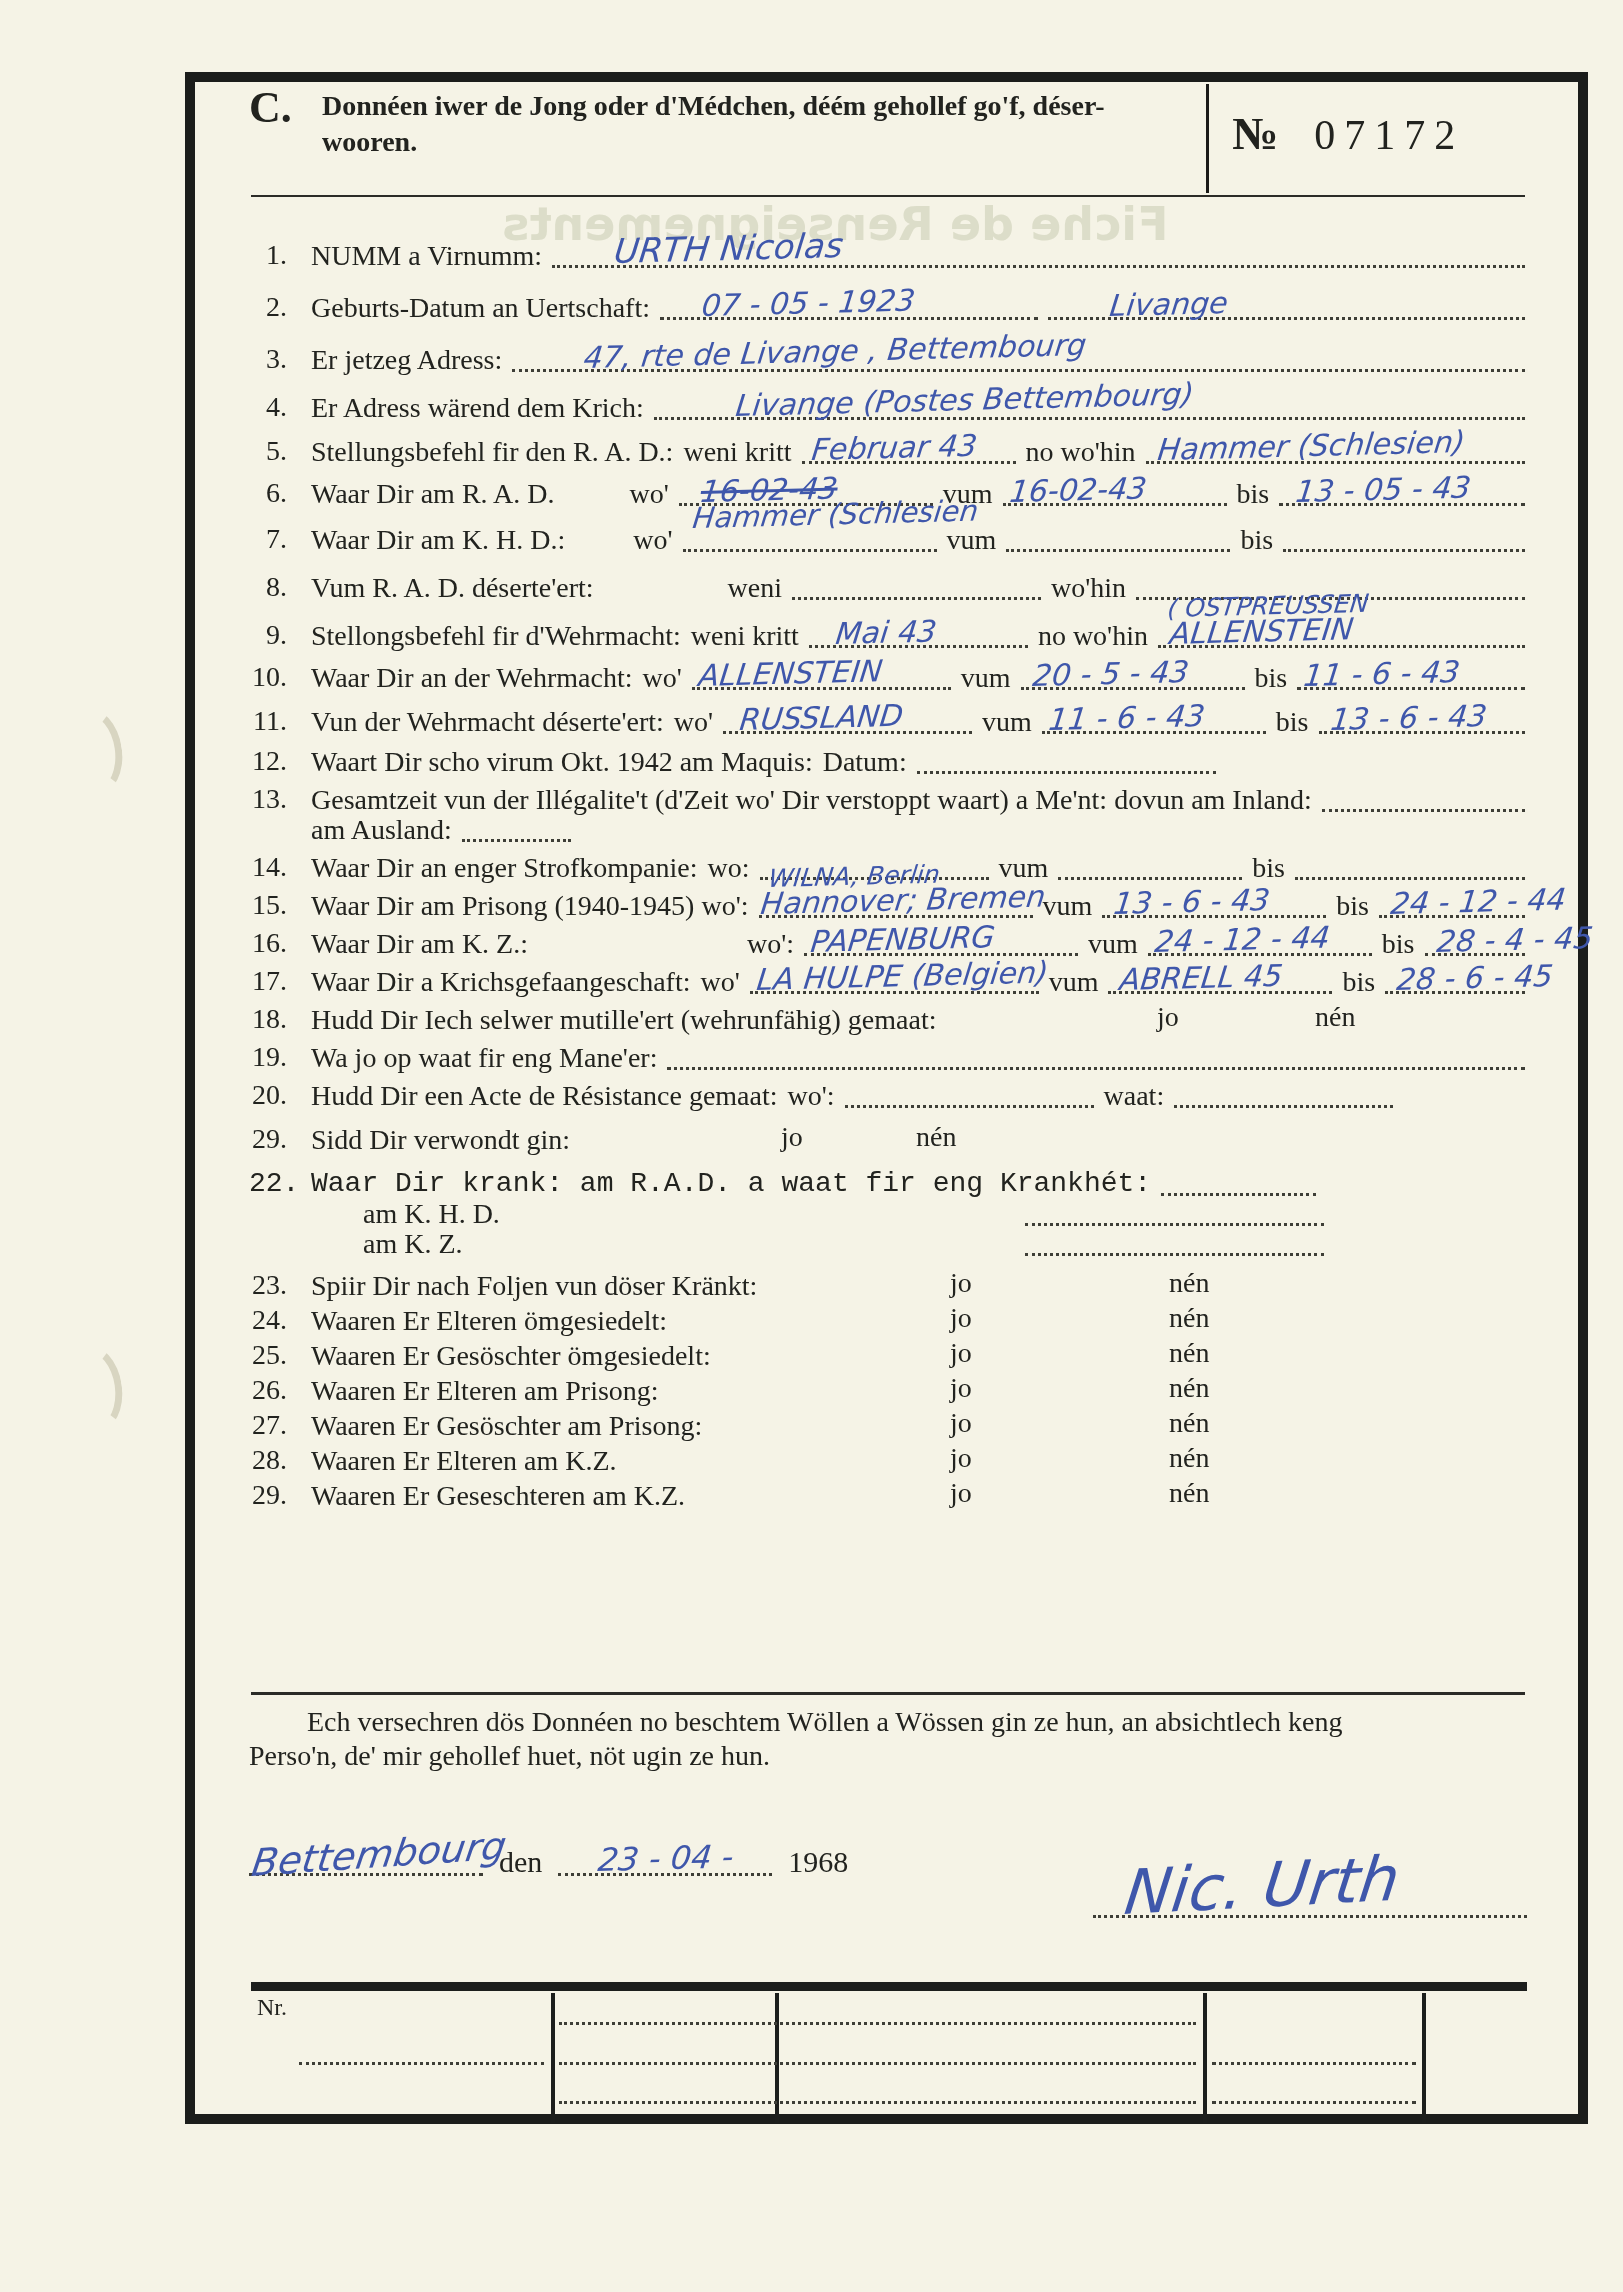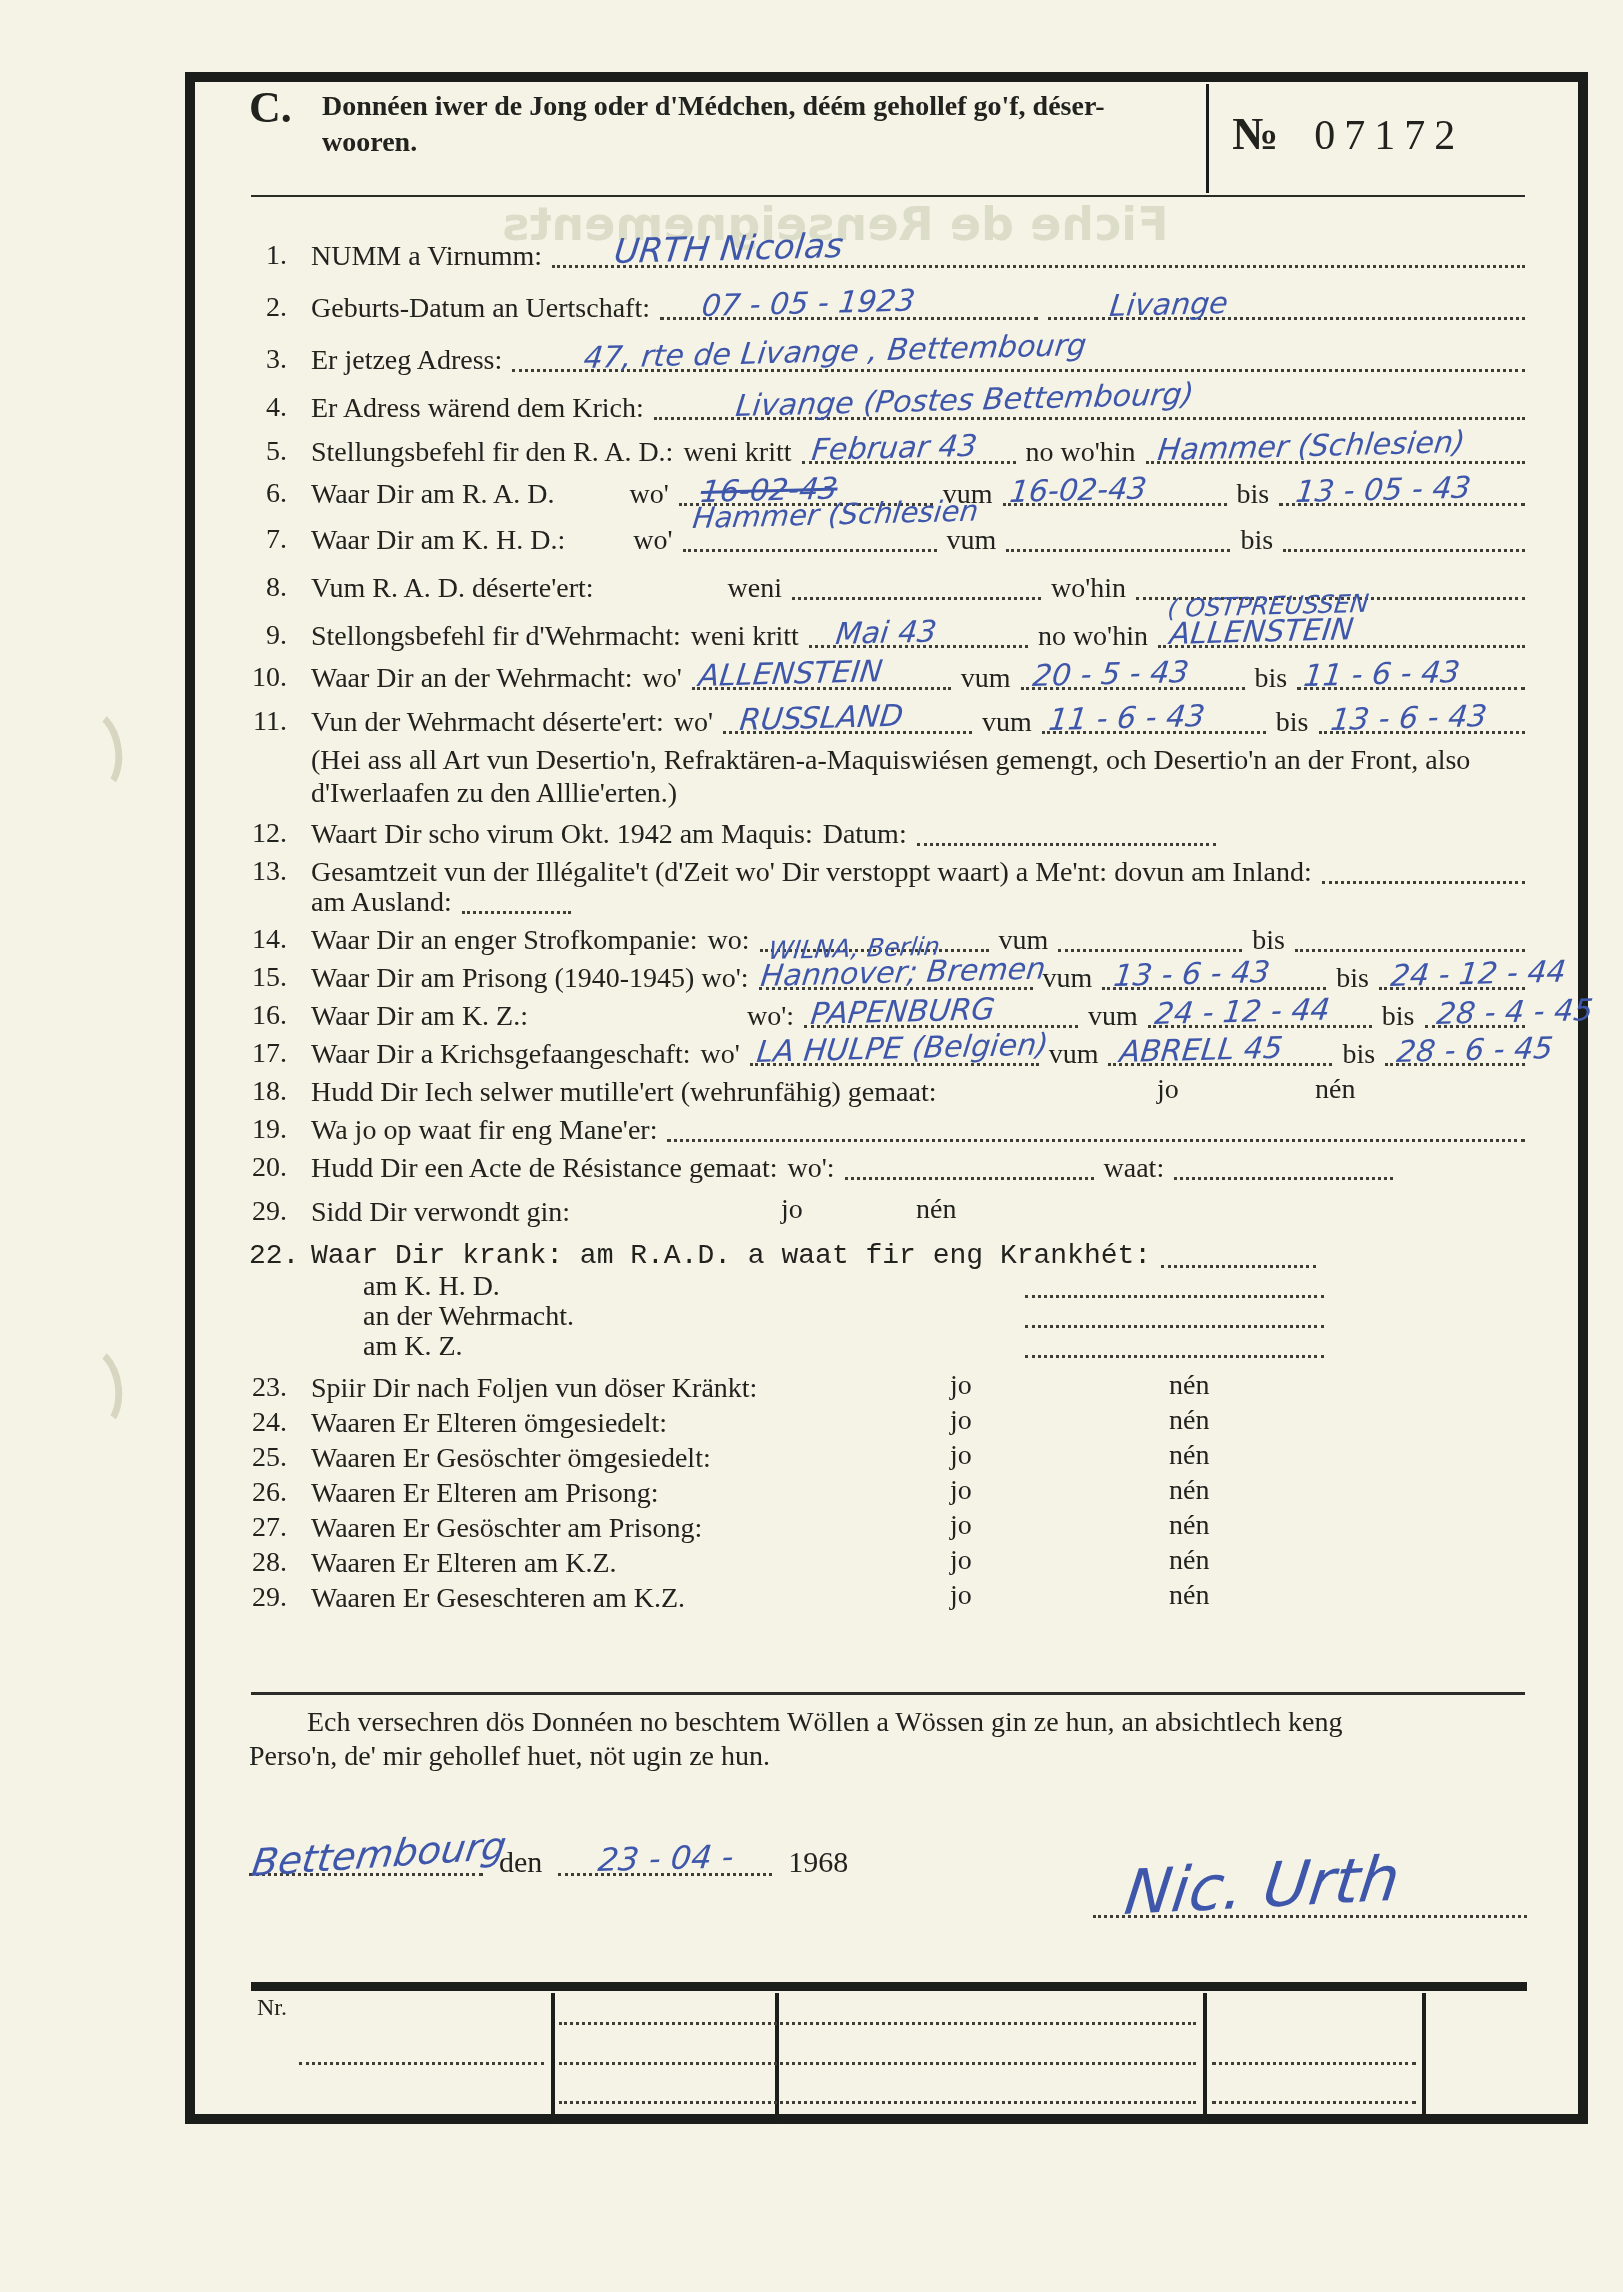--- a/index.html
+++ b/index.html
@@ -200,21 +200,20 @@
       </span>
       <span class="lbl">vum</span>
       <span class="fill" style="width: 224px;">
         <span class="hw" style="left: 5px;">11 - 6 - 43</span>
       </span>
       <span class="lbl">bis</span>
       <span class="fill" style="flex: 1 1 0%;">
         <span class="hw" style="left: 10px;">13 - 6 - 43</span>
       </span>
     </div>
-    <div class="note">(Hei ass all Art vun Desertio'n, Refraktären-a-Maquiswiésen gemengt, och Desertio'n an der Front, also d'Iwerlaafen zu den Alllie'erten.)</div>
     <div class="row" style="margin-top: 6px;">
       <span class="num">12.</span>
       <span class="lbl">Waart Dir scho virum Okt. 1942 am Maquis:</span>
       <span class="lbl">Datum:</span>
       <span class="fill" style="width: 299px;"></span>
       <span class="gapseg" style="flex: 1 1 0%;"></span>
     </div>
     <div class="row" style="margin-top: 4px;">
       <span class="num">13.</span>
       <span class="lbl">Gesamtzeit vun der Illégalite't (d'Zeit wo' Dir verstoppt waart) a Me'nt: dovun am Inland:</span>
@@ -311,24 +310,20 @@
       <span class="opt" style="left: 667px;">nén</span>
     </div>
     <div class="row" style="margin-top: 10px; font-family: Liberation Mono, monospace;">
       <span class="num">22.</span>
       <span class="lbl">Waar Dir krank: am R.A.D. a waat fir eng Krankhét:</span>
       <span class="fill" style="flex: 1 1 0%;"></span>
       <span class="gapseg" style="width: 199px;"></span>
     </div>
     <div class="sub" style="padding-left: 114px;">
       <span class="lbl">am K. H. D.</span>
-      <span class="fill fillr" style="width: 299px;"></span>
-    </div>
-    <div class="sub" style="padding-left: 114px;">
-      <span class="lbl">an der Wehrmacht.</span>
       <span class="fill fillr" style="width: 299px;"></span>
     </div>
     <div class="sub" style="padding-left: 114px;">
       <span class="lbl">am K. Z.</span>
       <span class="fill fillr" style="width: 299px;"></span>
     </div>
     <div class="row" style="margin-top: 8px;">
       <span class="num">23.</span>
       <span class="lbl">Spiir Dir nach Foljen vun döser Kränkt:</span>
       <span class="opt" style="left: 701px;">jo</span>

